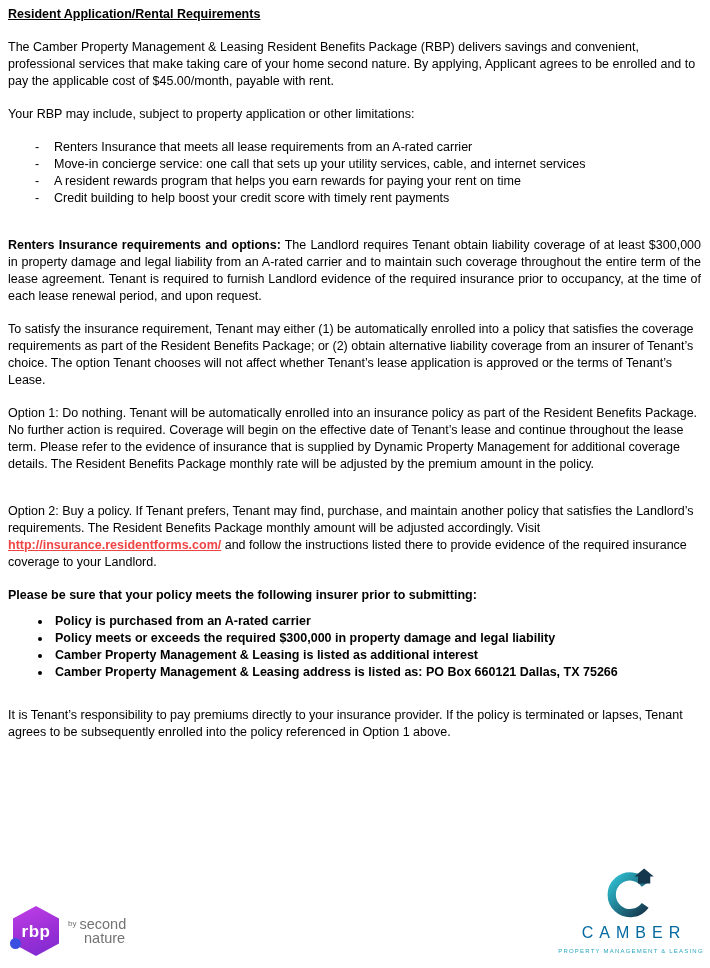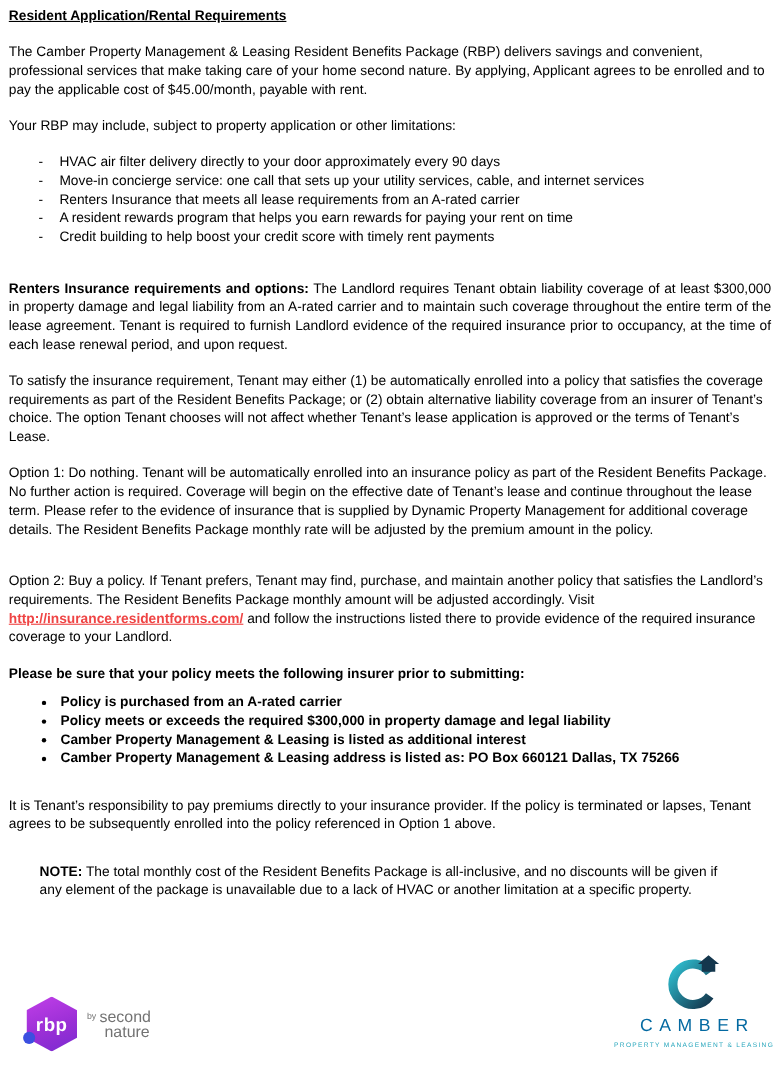--- a/index.html
+++ b/index.html
@@ -41,21 +41,21 @@
     max-width: 656px;
     box-sizing: border-box;
   }
   .criteria-list li { padding-left: 3px; }
   .note { margin: 26px 42px 0 28px; }
   .doc-link { color: #ef4444; font-weight: bold; text-decoration: underline; cursor: pointer; }
   strong { font-weight: bold; }
 
   .footer {
     position: absolute;
-    left: 16px; right: 0; bottom: 8px;
+    left: 5px; right: 0; bottom: 8px;
     display: flex;
     justify-content: space-between;
     align-items: flex-end;
     padding: 0 14px 0 8px;
   }
   .rbp-brand { display: flex; align-items: center; gap: 9px; padding-bottom: 4px; }
   .rbp-hex-wrap { position: relative; width: 46px; height: 50px; }
   .rbp-hex {
     width: 46px; height: 50px;
     background: linear-gradient(160deg, #c13fe8 0%, #9b2fd6 55%, #7a2bd0 100%);
@@ -94,23 +94,22 @@
 
 <div class="page">
 
   <h1 class="doc-title">Resident Application/Rental Requirements</h1>
 
   <p>The Camber Property Management &amp; Leasing Resident Benefits Package (RBP) delivers savings and convenient, professional services that make taking care of your home second nature. By applying, Applicant agrees to be enrolled and to pay the applicable cost of $45.00/month, payable with rent.</p>
 
   <p>Your RBP may include, subject to property application or other limitations:</p>
 
   <ul class="dash-list">
-      <li>HVAC air filter delivery directly to your door approximately every 90 days</li>
+      <li>Renters Insurance that meets all lease requirements from an A-rated carrier</li>
       <li>Move-in concierge service: one call that sets up your utility services, cable, and internet services</li>
-      <li>Renters Insurance that meets all lease requirements from an A-rated carrier</li>
       <li>A resident rewards program that helps you earn rewards for paying your rent on time</li>
       <li>Credit building to help boost your credit score with timely rent payments</li>
     </ul>
 
   <p class="justify"><strong>Renters Insurance requirements and options:</strong><span> The Landlord requires Tenant obtain liability coverage of at least $300,000 in property damage and legal liability from an A-rated carrier and to maintain such coverage throughout the entire term of the lease agreement. Tenant is required to furnish Landlord evidence of the required insurance prior to occupancy, at the time of each lease renewal period, and upon request.</span></p>
 
   <p>To satisfy the insurance requirement, Tenant may either (1) be automatically enrolled into a policy that satisfies the coverage requirements as part of the Resident Benefits Package; or (2) obtain alternative liability coverage from an insurer of Tenant’s choice. The option Tenant chooses will not affect whether Tenant’s lease application is approved or the terms of Tenant’s Lease.</p>
 
   <p>Option 1: Do nothing. Tenant will be automatically enrolled into an insurance policy as part of the Resident Benefits Package. No further action is required. Coverage will begin on the effective date of Tenant’s lease and continue throughout the lease term. Please refer to the evidence of insurance that is supplied by Dynamic Property Management for additional coverage details. The Resident Benefits Package monthly rate will be adjusted by the premium amount in the policy.</p>
 
@@ -120,21 +119,20 @@
 
   <ul class="criteria-list">
       <li>Policy is purchased from an A-rated carrier</li>
       <li>Policy meets or exceeds the required $300,000 in property damage and legal liability</li>
       <li>Camber Property Management &amp; Leasing is listed as additional interest</li>
       <li>Camber Property Management &amp; Leasing address is listed as: PO Box 660121 Dallas, TX 75266</li>
     </ul>
 
   <p>It is Tenant’s responsibility to pay premiums directly to your insurance provider. If the policy is terminated or lapses, Tenant agrees to be subsequently enrolled into the policy referenced in Option 1 above.</p>
 
-  <p class="note"><strong>NOTE:</strong><span> The total monthly cost of the Resident Benefits Package is all-inclusive, and no discounts will be given if any element of the package is unavailable due to a lack of HVAC or another limitation at a specific property.</span></p>
 
   <div class="footer">
 
     <div class="rbp-brand">
       <div class="rbp-hex-wrap">
         <div class="rbp-hex">
             <span>rbp</span>
           </div>
         <div class="rbp-dot"></div>
       </div>

